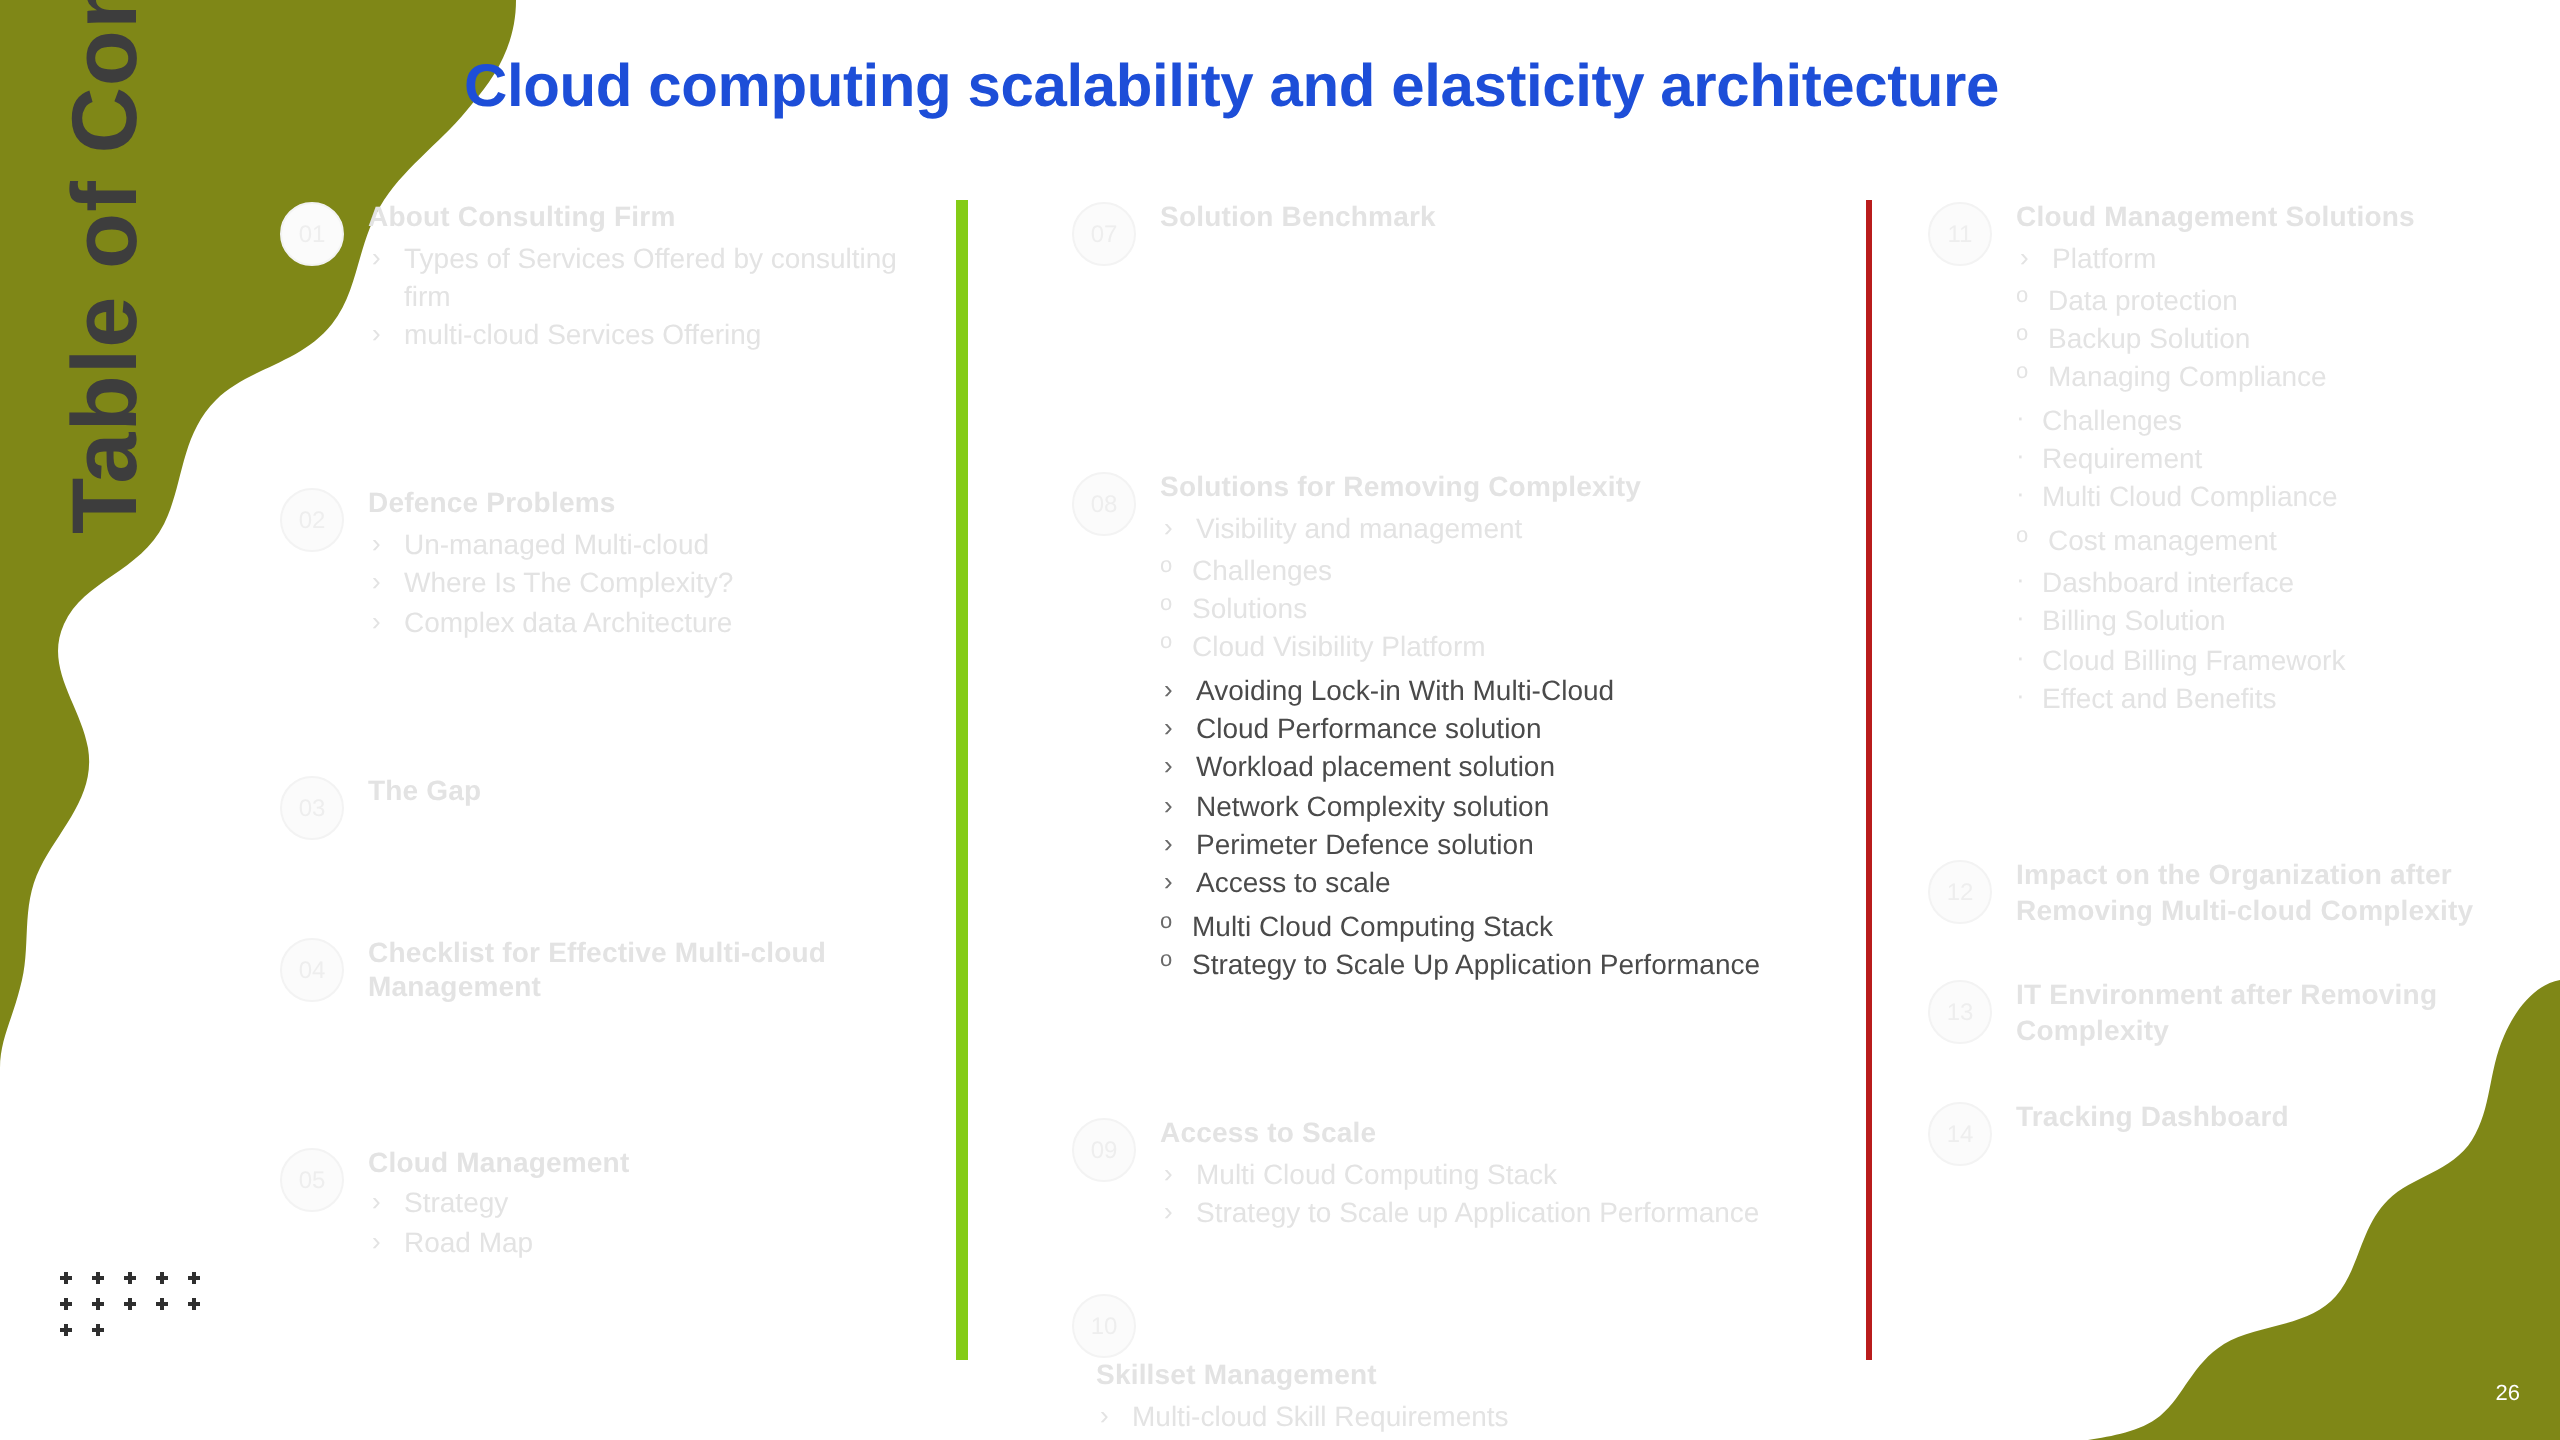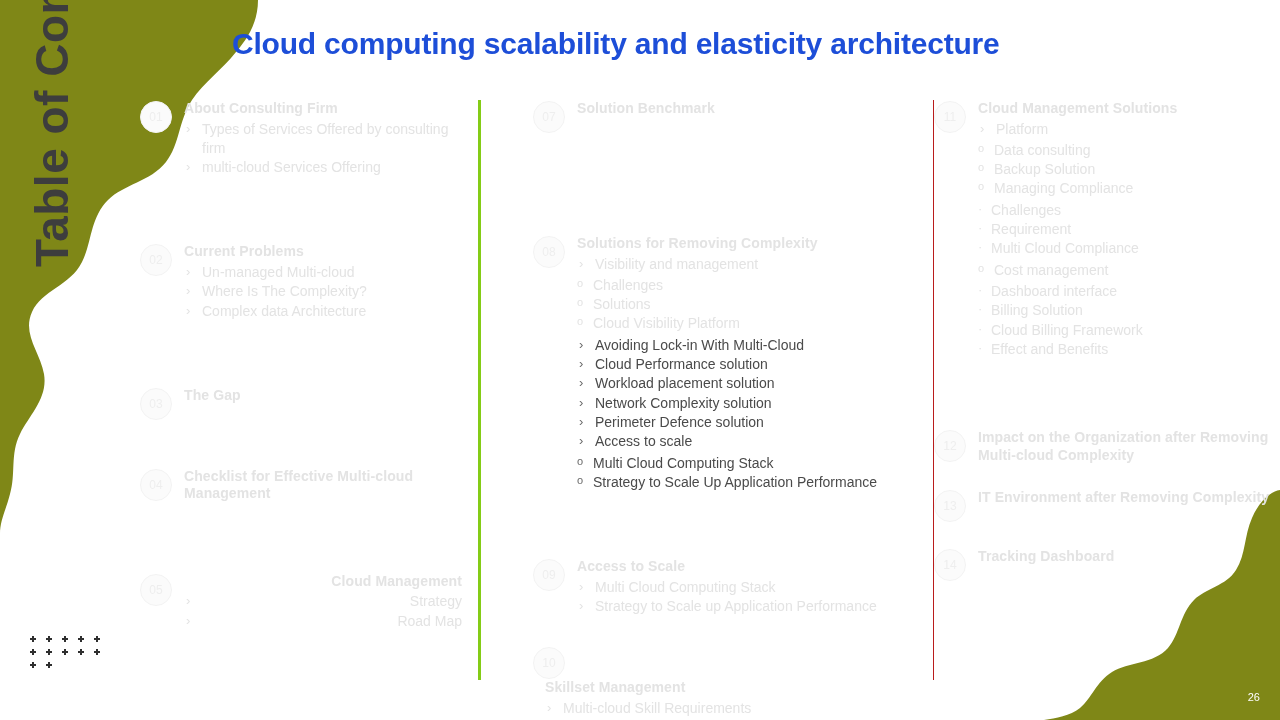--- a/index.html
+++ b/index.html
@@ -66,23 +66,23 @@
     width: 1130px;
     height: 580px;
     display: flex;
   }
   .col {
     position: relative;
     box-sizing: border-box;
   }
   .col-1 { width: 338px; padding-right: 16px; }
   .col-2 { width: 455px; padding-left: 52px; padding-right: 12px;
-           border-left: 3px solid #84cc16; }
-  .col-3 { width: 337px; 
-           border-left: 1px solid #b91c1c; }
+           border-left: 6px solid #84cc16; }
+  .col-3 { width: 337px; padding-left: 28px;
+           border-left: 3px solid #b91c1c; }
 
   
   .entry {
     position: relative;
     display: flex;
     align-items: flex-start;
   }
   .badge {
     flex: 0 0 auto;
     width: 30px;
@@ -194,41 +194,41 @@
             <div class="entry-title">About Consulting Firm</div>
             <ul class="lvl lvl1">
               <li><span class="mk">›</span><span>Types of Services Offered by consulting firm</span></li>
               <li><span class="mk">›</span><span>multi-cloud Services Offering</span></li>
             </ul>
           </div>
         </div>
         <div class="entry" style="margin-top: 66px;">
           <div class="badge">02</div>
           <div class="entry-body">
-            <div class="entry-title">Current Problems</div>
+            <div class="entry-title">Defence Problems</div>
             <ul class="lvl lvl1">
               <li><span class="mk">›</span><span>Un-managed Multi-cloud</span></li>
               <li><span class="mk">›</span><span>Where Is The Complexity?</span></li>
               <li><span class="mk">›</span><span>Complex data Architecture</span></li>
             </ul>
           </div>
         </div>
         <div class="entry" style="margin-top: 66px;">
           <div class="badge">03</div>
           <div class="entry-body">
             <div class="entry-title">The Gap</div>
           </div>
         </div>
         <div class="entry" style="margin-top: 48px;">
           <div class="badge">04</div>
           <div class="entry-body">
             <div class="entry-title">Checklist for Effective Multi-cloud Management</div>
           </div>
         </div>
-        <div class="entry" style="margin-top: 70px; text-align: right;">
+        <div class="entry" style="margin-top: 70px;">
           <div class="badge">05</div>
           <div class="entry-body">
             <div class="entry-title">Cloud Management</div>
             <ul class="lvl lvl1">
               <li><span class="mk">›</span><span>Strategy</span></li>
               <li><span class="mk">›</span><span>Road Map</span></li>
             </ul>
           </div>
         </div>
       </div>
@@ -288,21 +288,21 @@
       </div>
     <div class="col col-3">
         <div class="entry" style="margin-top: 0px;">
           <div class="badge">11</div>
           <div class="entry-body">
             <div class="entry-title">Cloud Management Solutions</div>
             <ul class="lvl lvl1">
               <li><span class="mk">›</span><span>Platform</span></li>
             </ul>
             <ul class="lvl lvl2">
-              <li><span class="mk">o</span><span>Data consulting</span></li>
+              <li><span class="mk">o</span><span>Data protection</span></li>
               <li><span class="mk">o</span><span>Backup Solution</span></li>
               <li><span class="mk">o</span><span>Managing Compliance</span></li>
             </ul>
             <ul class="lvl lvl3">
               <li><span class="mk">·</span><span>Challenges</span></li>
               <li><span class="mk">·</span><span>Requirement</span></li>
               <li><span class="mk">·</span><span>Multi Cloud Compliance</span></li>
             </ul>
             <ul class="lvl lvl2">
               <li><span class="mk">o</span><span>Cost management</span></li>

